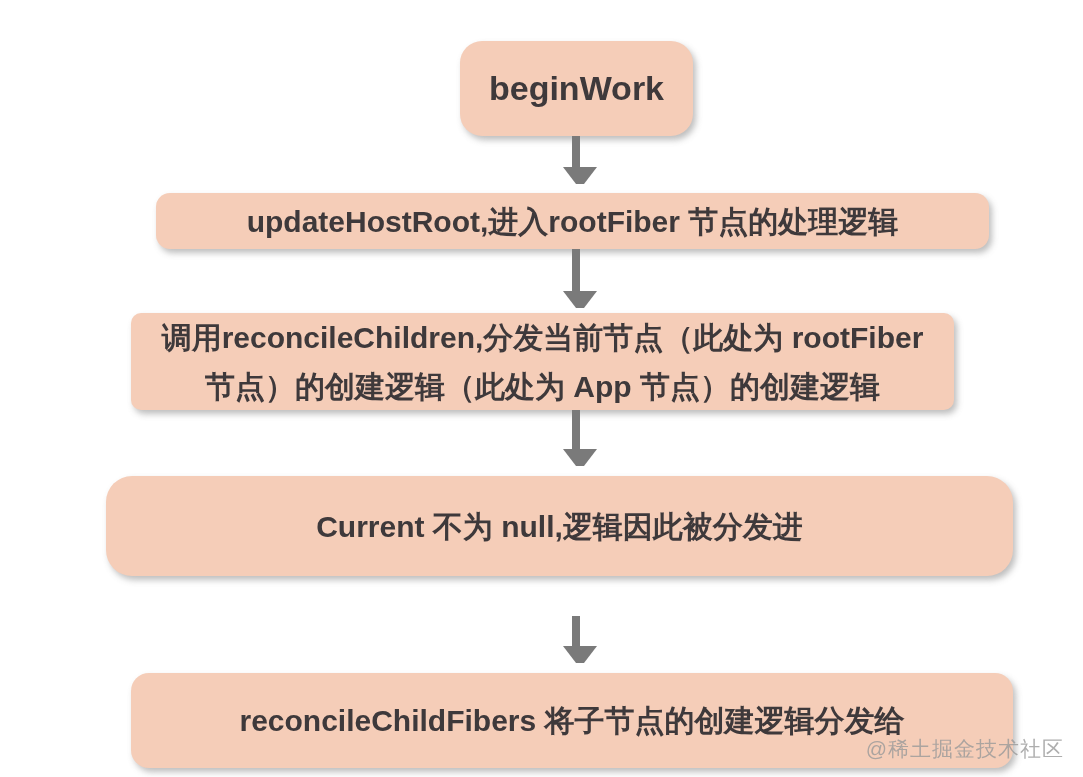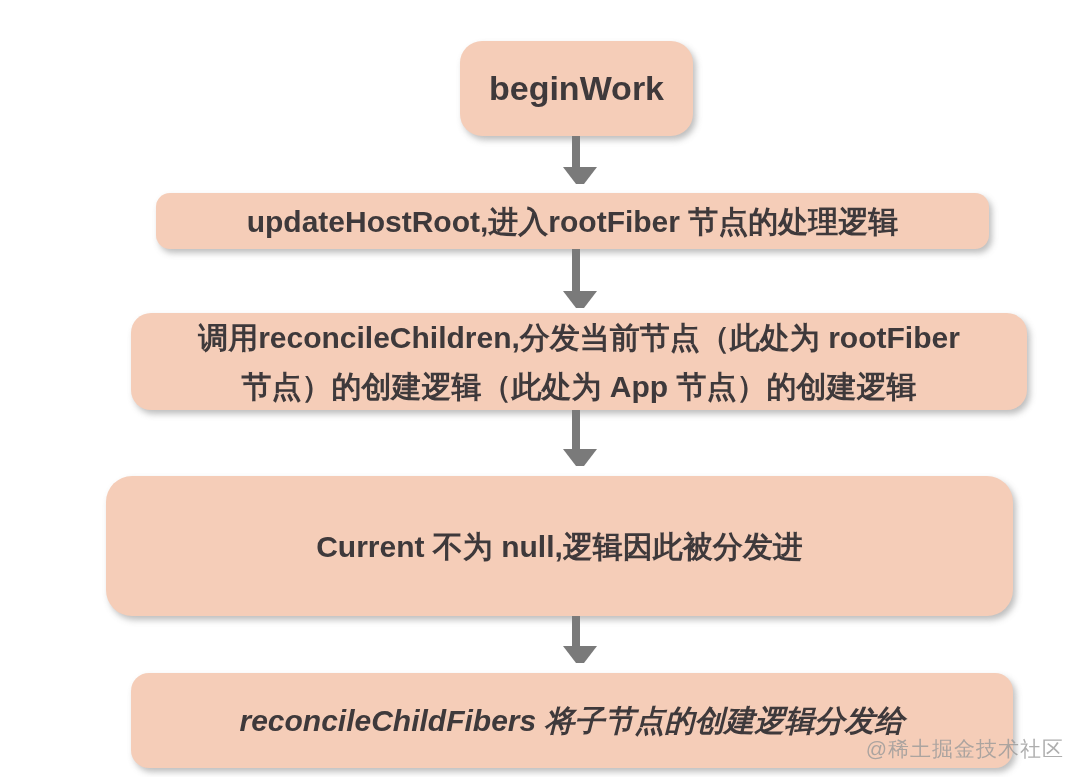--- a/index.html
+++ b/index.html
@@ -27,23 +27,23 @@
     text-align:center;
     font-weight:700;
     box-shadow:3px 4px 6px rgba(110,110,110,0.45);
   }
   .node .line{
     white-space:nowrap;
     line-height:41px;
   }
   .node1{left:452px;top:33px;width:233px;height:95px;border-radius:22px;font-size:34px;}
   .node2{left:148px;top:185px;width:833px;height:56px;border-radius:14px;font-size:30px;text-align:center;}
-  .node3{left:123px;top:305px;width:896px;height:97px;border-radius:20px;font-size:30px;}
-  .node4{left:98px;top:468px;width:907px;height:140px;border-radius:26px;font-size:30px;}
-  .node5{left:123px;top:665px;width:882px;height:95px;border-radius:18px;font-size:30px;font-style:italic;}
+  .node3{left:123px;top:305px;width:823px;height:97px;border-radius:10px;font-size:30px;}
+  .node4{left:98px;top:468px;width:907px;height:100px;border-radius:26px;font-size:30px;}
+  .node5{left:123px;top:665px;width:882px;height:95px;border-radius:18px;font-size:30px;}
   .arrow{
     position:absolute;
     left:555px;            
     width:26px;
   }
   .arrow .shaft{
     position:absolute;
     left:50%;transform:translateX(-50%);
     top:0;bottom:15px;
     width:5px;

